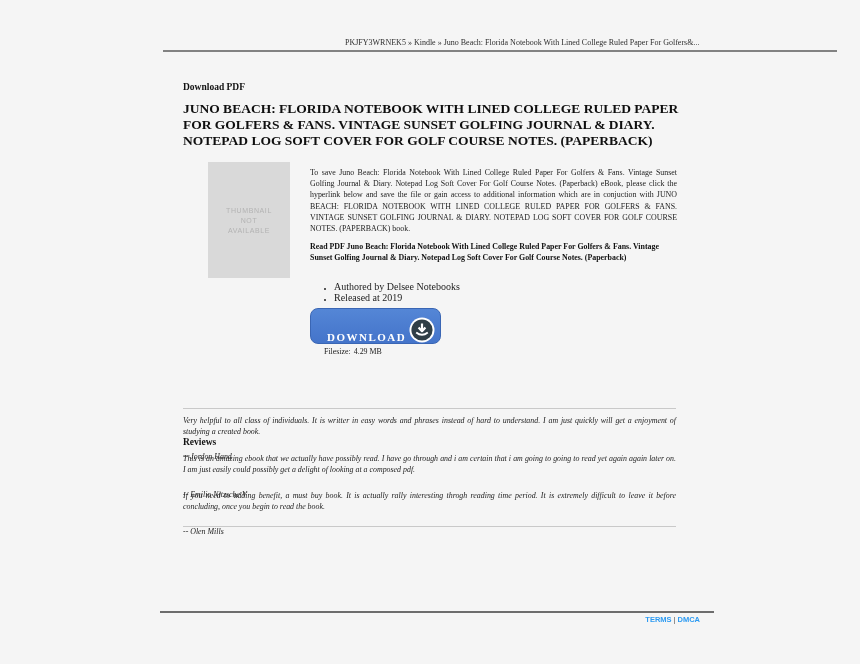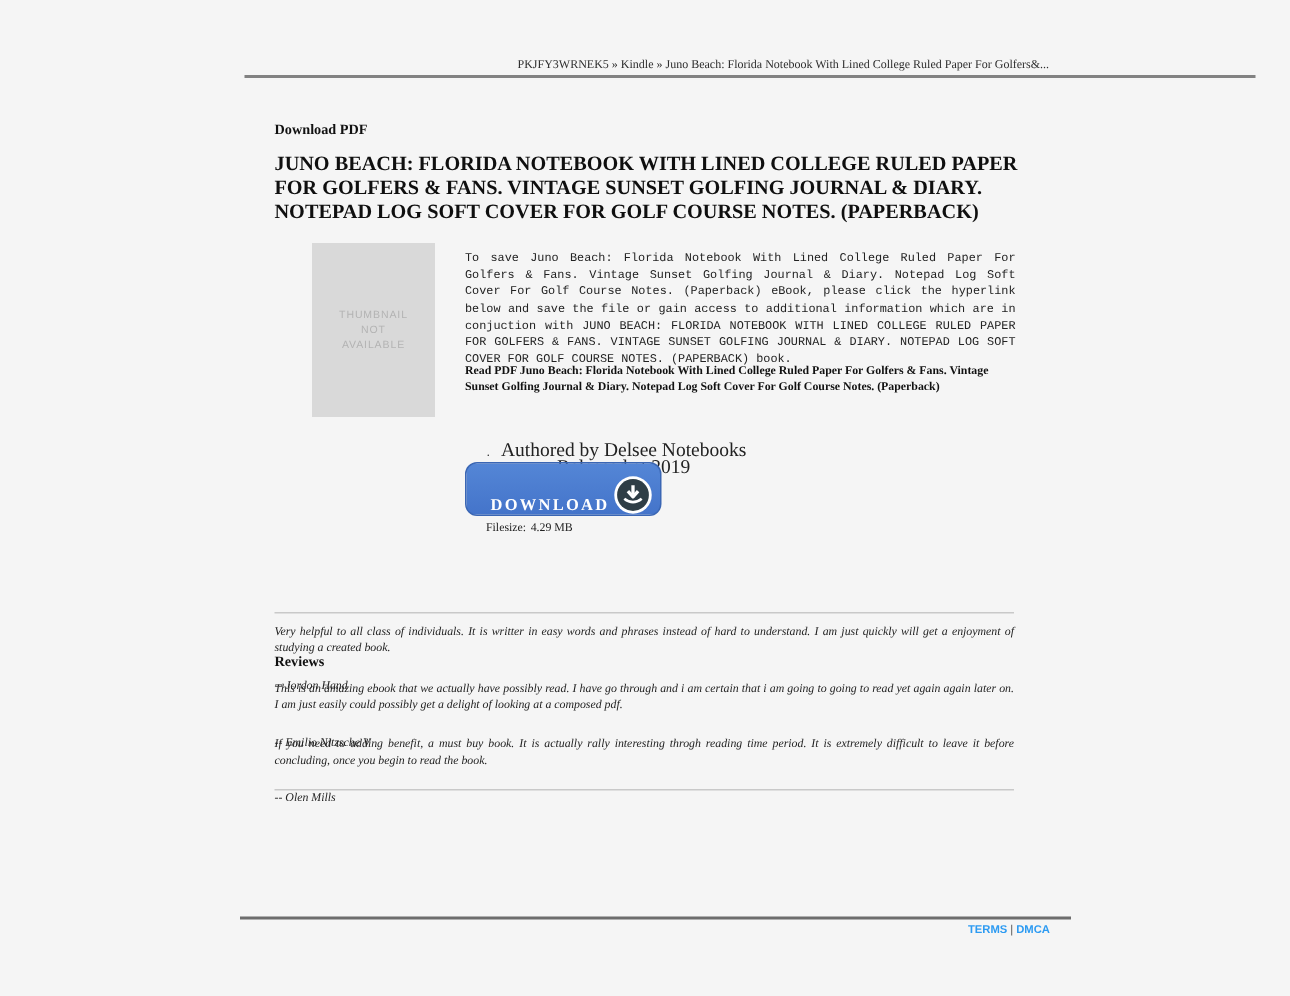--- a/index.html
+++ b/index.html
@@ -37,29 +37,29 @@
     display: flex; flex-direction: column; align-items: center; justify-content: center;
     gap: 3px;
   }
   .thumb span {
     font-family: "Liberation Sans", sans-serif;
     font-size: 7px; letter-spacing: 0.6px; color: #b3b3b3;
   }
 
   .intro {
     position: absolute; left: 310px; top: 167px; width: 367px;
-    font-size: 7.9px; line-height: 11.2px; text-align: justify; color: #222; font-family: Liberation Mono, monospace;
+    font-size: 7.9px; line-height: 11.2px; text-align: justify; color: #222;
   }
   .readpdf {
     position: absolute; left: 310px; top: 242px; width: 352px;
     font-size: 7.9px; font-weight: bold; line-height: 10.6px; color: #111;
   }
   .bullets {
-    position: absolute; left: 324px; top: 294px;
-    font-size: 13px; line-height: 11px; list-style: disc; padding-left: 10px; color: #222; text-align: center;
+    position: absolute; left: 324px; top: 281px;
+    font-size: 10px; line-height: 11px; list-style: disc; padding-left: 10px; color: #222;
   }
   .bullets li::marker { font-size: 6px; }
 
   .download-btn {
     position: absolute; left: 310px; top: 308px; width: 131px; height: 36px;
     background: linear-gradient(#5486d6, #4474ca);
     border: 1px solid #3a66b4; border-radius: 8px;
     display: flex; align-items: flex-end; justify-content: space-between;
     padding: 0 5px 0 16px; cursor: pointer;
   }

